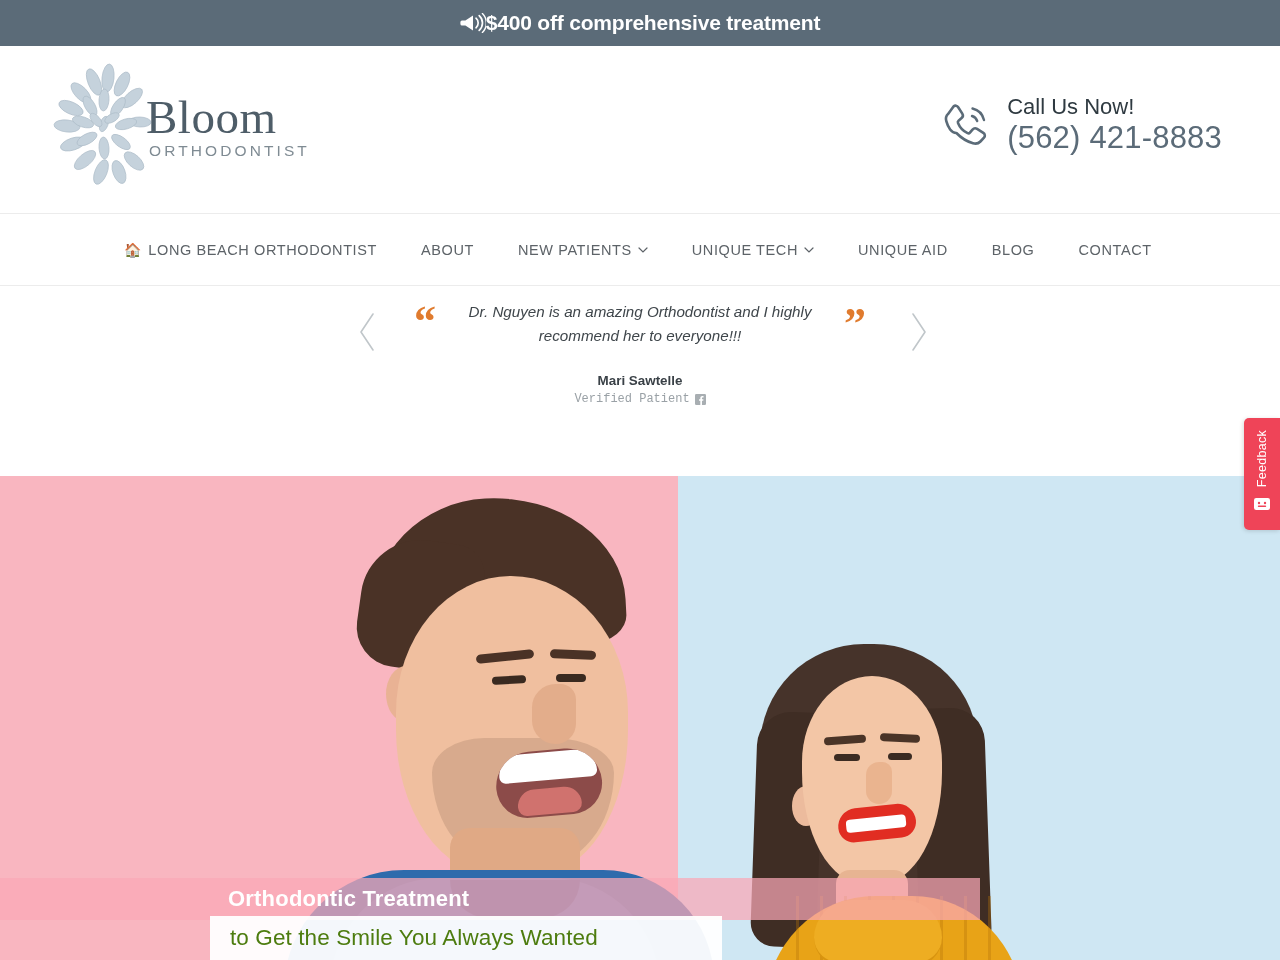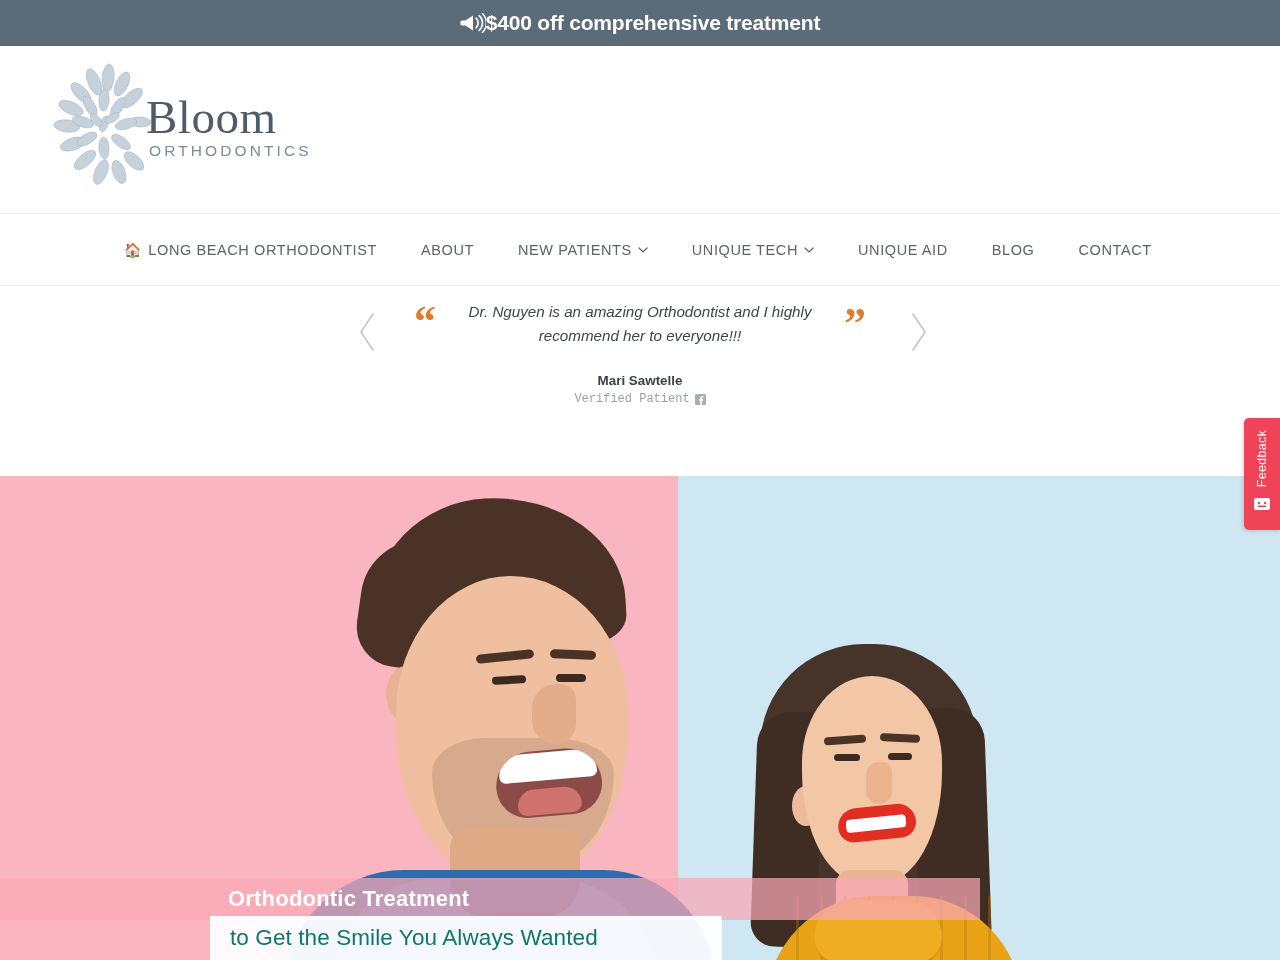--- a/index.html
+++ b/index.html
@@ -256,21 +256,21 @@
     position: absolute; left: 228px; top: 880px;
     font-size: 22px; font-weight: bold; color: #ffffff;
     letter-spacing: 0.2px; line-height: 38px;
   }
   .band-white {
     position: absolute; left: 210px; top: 916px; width: 512px; height: 44px;
     background: rgba(255,255,255,0.95);
   }
   .band-sub {
     position: absolute; left: 230px; top: 920px;
-    font-size: 22.5px; color: #0f766e; letter-spacing: 0.1px; line-height: 36px;
+    font-size: 22.5px; color: #4d7c0f; letter-spacing: 0.1px; line-height: 36px;
   }
 
   
   .feedback-tab {
     position: absolute; right: 0; top: 418px; width: 36px; height: 112px;
     background: #ef4458; border-radius: 5px 0 0 5px;
     display: flex; flex-direction: column; align-items: center;
     justify-content: flex-start; padding-top: 12px; cursor: pointer;
     box-shadow: -1px 1px 4px rgba(0,0,0,0.15);
   }
@@ -322,24 +322,35 @@
           <ellipse cx="35" cy="77" rx="5" ry="11" transform="rotate(-118 35 77)"></ellipse>
           <ellipse cx="52" cy="86" rx="5" ry="11" transform="rotate(176 52 86)"></ellipse>
           <ellipse cx="69" cy="80" rx="5" ry="11" transform="rotate(126 69 80)"></ellipse>
           <ellipse cx="52" cy="62" rx="4" ry="8" transform="rotate(20 52 62)"></ellipse>
           <ellipse cx="44" cy="58" rx="4" ry="8" transform="rotate(-40 44 58)"></ellipse>
           <ellipse cx="60" cy="56" rx="4" ry="8" transform="rotate(60 60 56)"></ellipse>
         </g>
       </svg>
       <div class="logo-text">
         <div class="logo-name">Bloom</div>
-        <div class="logo-sub">ORTHODONTICS</div>
-      </div>
-    </div>
-
+        <div class="logo-sub">ORTHODONTIST</div>
+      </div>
+    </div>
+
+    <div class="phone-wrap">
+      <svg class="phone-icon" viewBox="0 0 52 52" fill="none">
+        <path d="M14.5 6.5c1.6-1.4 3.6-1 4.7.7l4.1 6.4c1 1.6.7 3.3-.7 4.5l-3.1 2.6c-.7.6-.9 1.3-.5 2.2 1.7 4.2 5.4 8.2 9.6 10.2.9.4 1.7.2 2.3-.5l2.6-3c1.2-1.4 3-1.7 4.6-.7l6.2 4c1.7 1.1 2.1 3.2.7 4.7l-3.6 3.9c-1.9 2-4.6 2.6-7.4 1.8-6-1.7-11.9-5.5-16.6-10.3C12.6 33.2 8.9 27.2 7.3 21.2c-.8-2.8-.2-5.4 1.8-7.3l5.4-7.4Z" stroke="#5b6b78" stroke-width="2.6" stroke-linejoin="round"></path>
+        <path d="M33 16a8 8 0 0 1 5.2 5" stroke="#5b6b78" stroke-width="2.4" stroke-linecap="round"></path>
+        <path d="M33.5 8.5A15.5 15.5 0 0 1 45 20" stroke="#5b6b78" stroke-width="2.4" stroke-linecap="round"></path>
+      </svg>
+      <div class="phone-lines">
+        <div class="call-label">Call Us Now!</div>
+        <div class="phone-number">(562) 421-8883</div>
+      </div>
+    </div>
   </div>
 
   <nav class="nav">
     <div class="nav-list">
       <div class="nav-item first">
         <span class="home-icon">🏠</span>
         <span>LONG BEACH ORTHODONTIST</span>
       </div>
       <div class="nav-item">
         <span>ABOUT</span>

